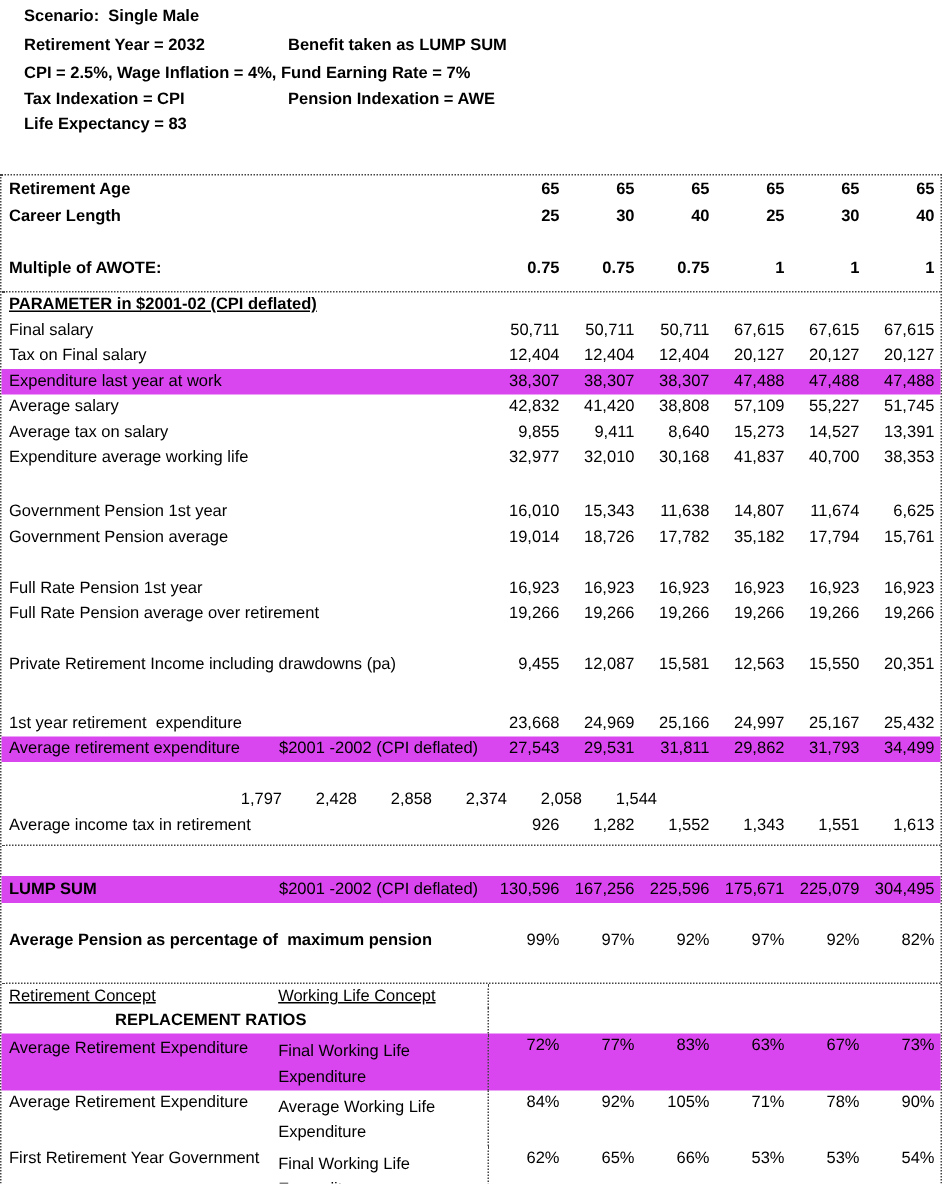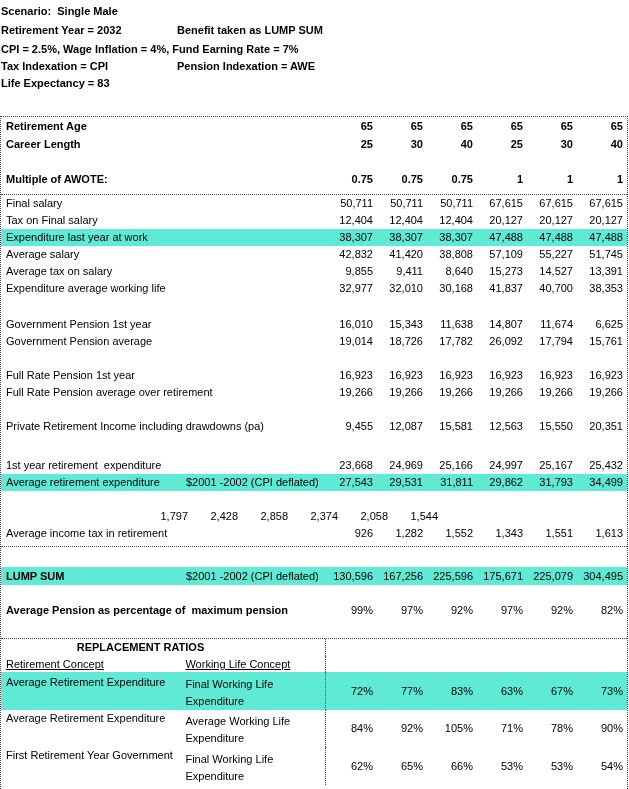--- a/index.html
+++ b/index.html
@@ -1,25 +1,25 @@
 <!DOCTYPE html>
 <html><head>
 <meta charset="utf-8">
 <style>
   * { margin:0; padding:0; box-sizing:border-box; }
   html,body { width:629px; height:789px; background:#ffffff; color:#000;
               font-family:"Liberation Sans","DejaVu Sans",sans-serif;
               font-size:11px; overflow:hidden; position:relative; }
   .b  { font-weight:bold; }
   .u  { text-decoration:underline; }
-  .hl { background:#5eead4; }
+  .hl { background:#d946ef; }
 
   
   #top { position:absolute; top:2px; left:0; width:629px; }
-  .trow { display:flex; padding-left:1px; white-space:pre; font-weight:bold; }
+  .trow { display:flex; padding-left:16px; white-space:pre; font-weight:bold; }
   .h18{height:18px;line-height:18px}.h20{height:20px;line-height:20px}
   .h17{height:17px;line-height:17px}.h16{height:16px;line-height:16px}
   .tcol1 { width:176px; }
 
   
   #sheet { position:absolute; top:116px; left:0; width:628px; height:685px;
            border:1px dotted #444; }
   .sec { border-bottom:1px dotted #444; }
   .sec:last-child { border-bottom:none; }
   .r { display:flex; height:17px; line-height:17px; }
@@ -34,21 +34,21 @@
   
   .d-row { display:flex; }
   .dh38{height:38px}.dh37{height:37px}
   .d-left { width:325px; border-right:1px dotted #444; display:flex; }
   .d-title { width:325px; border-right:1px dotted #444; text-align:center;
              padding-right:45px; height:17px; line-height:17px; }
   .d-concept { width:185px; padding-left:5px; line-height:17px; }
   .pt2 { padding-top:2px; }
   .d-working { width:140px; display:flex; align-items:flex-end; }
   .d-working span { display:block; width:115px; line-height:17px; }
-  .d-vals { display:flex; align-items:center; }
+  .d-vals { display:flex; align-items:flex-start; }
   .d-vals .v { line-height:17px; }
 </style>
 </head>
 <body>
 
 <div id="top">
   <div class="trow h18">Scenario:  Single Male</div>
   <div class="trow h20">
     <div class="tcol1">Retirement Year = 2032</div>
     <div>Benefit taken as LUMP SUM</div>
@@ -92,20 +92,23 @@
       <div class="v">0.75</div>
       <div class="v">0.75</div>
       <div class="v">1</div>
       <div class="v">1</div>
       <div class="v">1</div>
     </div>
     <div class="sp s6"></div>
   </div>
 
   <div class="sec">
+    <div class="r">
+      <div class="lbl"><span class="b u">PARAMETER in $2001-02 (CPI deflated)</span></div>
+    </div>
 
     <div class="r">
       <div class="lbl">Final salary</div>
         <div class="note"></div>
       <div class="v">50,711</div>
       <div class="v">50,711</div>
       <div class="v">50,711</div>
       <div class="v">67,615</div>
       <div class="v">67,615</div>
       <div class="v">67,615</div>
@@ -170,21 +173,21 @@
       <div class="v">14,807</div>
       <div class="v">11,674</div>
       <div class="v">6,625</div>
     </div>
     <div class="r">
       <div class="lbl">Government Pension average</div>
         <div class="note"></div>
       <div class="v">19,014</div>
       <div class="v">18,726</div>
       <div class="v">17,782</div>
-      <div class="v">26,092</div>
+      <div class="v">35,182</div>
       <div class="v">17,794</div>
       <div class="v">15,761</div>
     </div>
     <div class="sp s17"></div>
     <div class="r">
       <div class="lbl">Full Rate Pension 1st year</div>
         <div class="note"></div>
       <div class="v">16,923</div>
       <div class="v">16,923</div>
       <div class="v">16,923</div>
@@ -277,28 +280,28 @@
       <div class="v">97%</div>
       <div class="v">92%</div>
       <div class="v">97%</div>
       <div class="v">92%</div>
       <div class="v">82%</div>
     </div>
     <div class="sp s19"></div>
   </div>
 
   <div class="sec">
-    <div class="d-row">
-      <div class="d-title b">REPLACEMENT RATIOS</div>
-    </div>
     <div class="d-row" style="height:16px">
       <div class="d-left" style="line-height:16px">
         <div class="d-concept"><span class="u">Retirement Concept</span></div>
         <div style="width:140px"><span class="u">Working Life Concept</span></div>
       </div>
+    </div>
+    <div class="d-row">
+      <div class="d-title b">REPLACEMENT RATIOS</div>
     </div>
 
     <div class="d-row dh38 hl">
       <div class="d-left">
         <div class="d-concept pt2">Average Retirement Expenditure</div>
         <div class="d-working">
             <span>Final Working Life Expenditure</span>
           </div>
       </div>
       <div class="d-vals">

